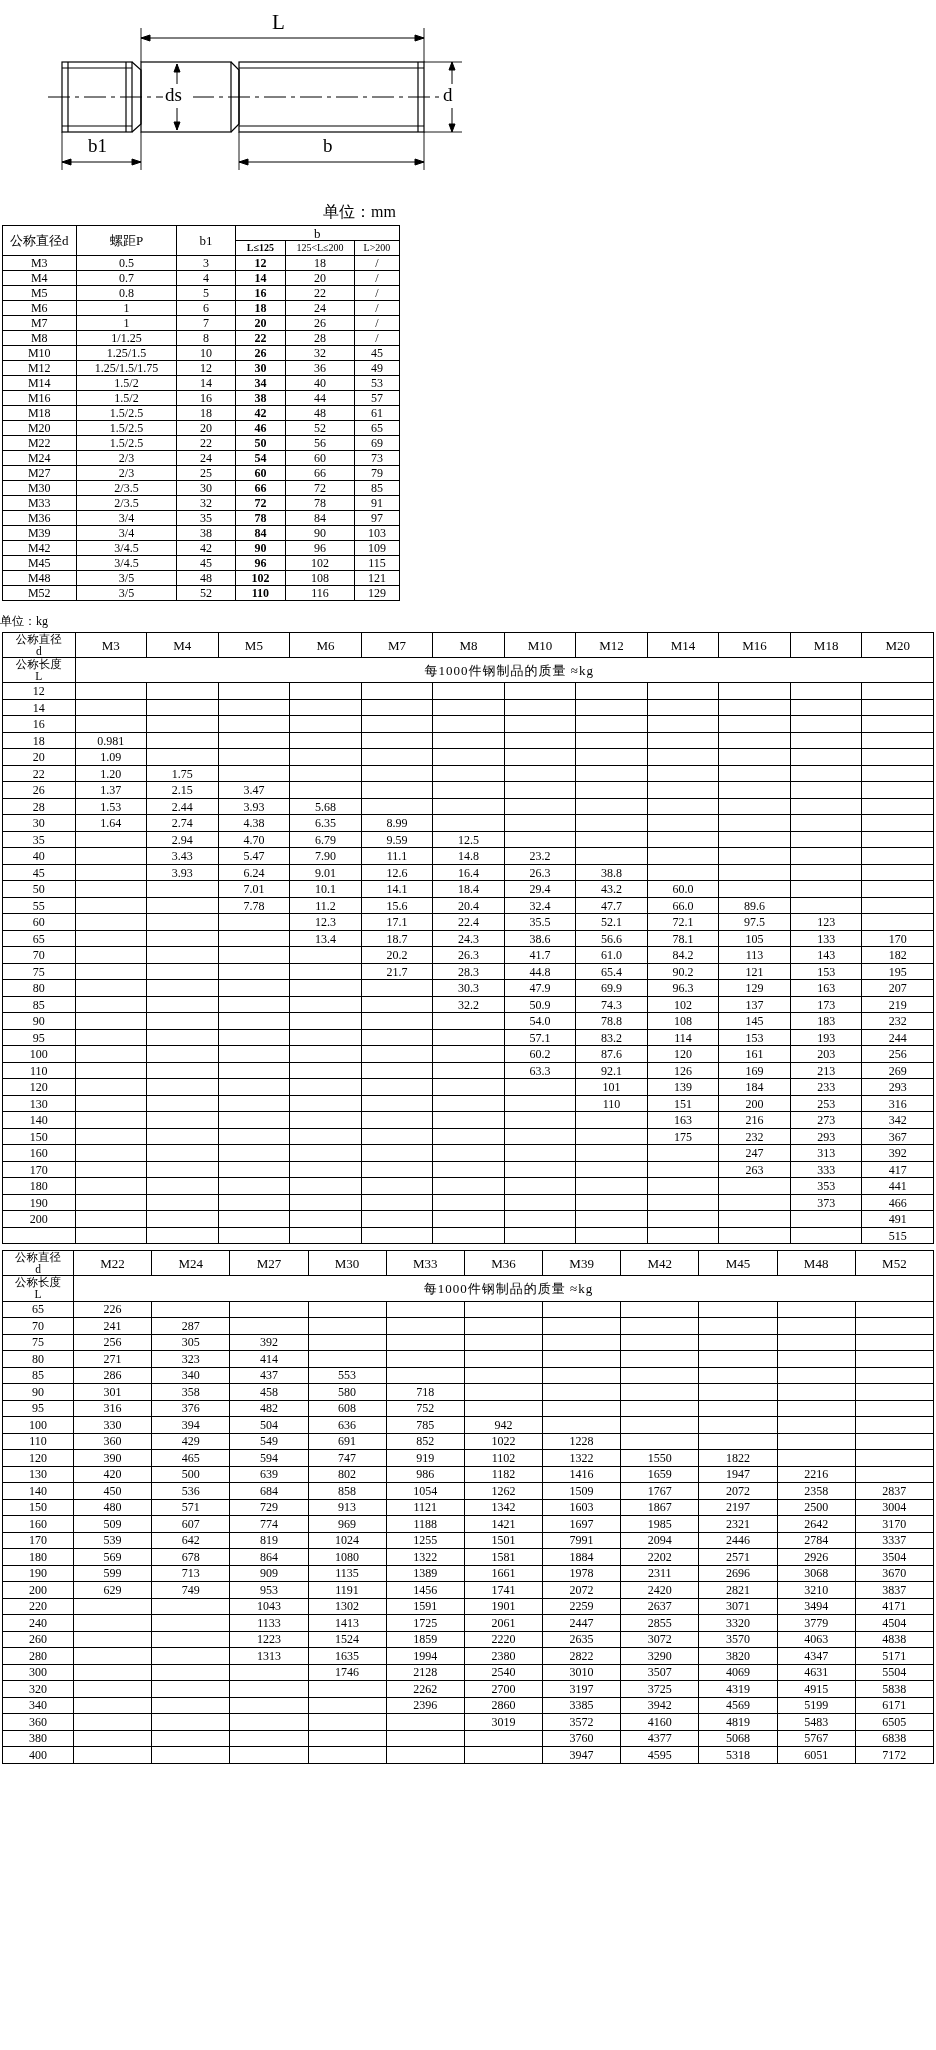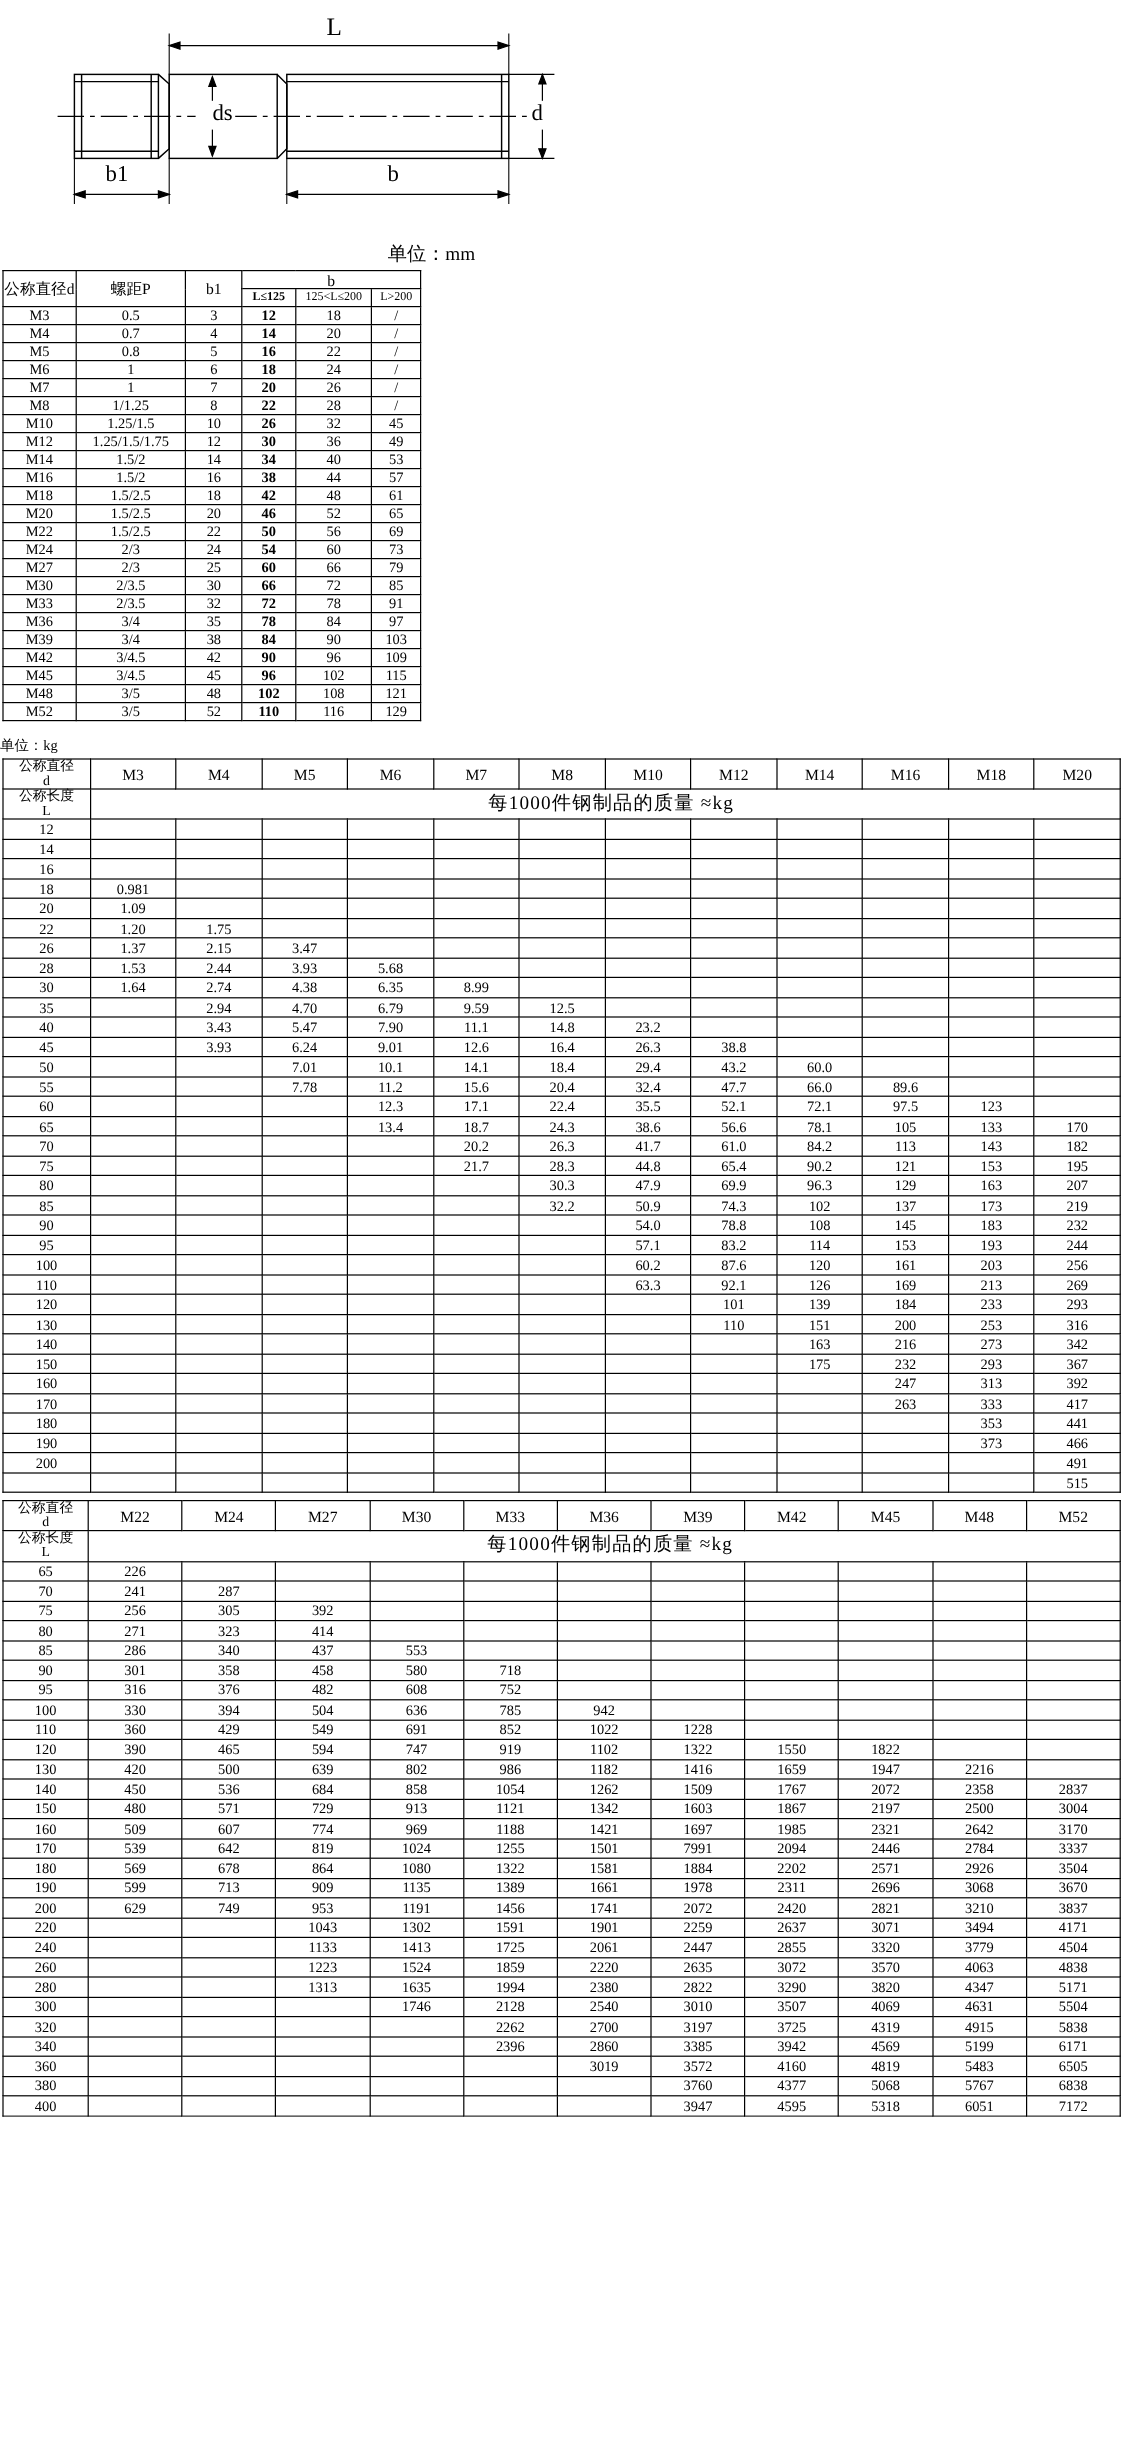--- a/index.html
+++ b/index.html
@@ -13,38 +13,38 @@
   
   .unit-line{font-size:16px;text-align:right;padding:2px 540px 2px 0;font-family:"Liberation Serif",serif;}
   .unit-line2{font-size:12px;padding:2px 8px 2px 0;}
 
   
   table{border-collapse:collapse;font-family:"Liberation Serif",serif;}
   table td,table th{border:1px solid #000;text-align:center;vertical-align:middle;
       font-weight:normal;font-size:12px;line-height:1;padding:0;}
 
   
-  .t1{width:349px;margin:0 0 0 2px;}
+  .t1{width:398px;margin:0 0 0 2px;}
   .t1 td,.t1 th{height:14px;}
   .t1 .c0{width:78px;}
   .t1 .c1{width:104px;}
   .t1 .c2{width:62px;}
   .t1 .c3{width:52px;font-weight:bold;}
   .t1 .c4{width:70px;}
   .t1 .c5{width:46px;}
   .t1 .hd{font-size:13px;}
   .t1 .sub{font-size:10px;}
 
   
   .t2{width:932px;margin:0 0 0 2px;}
   .t2 td,.t2 th{height:15.5px;font-size:12px;}
   .t2 .lead{width:70px;}
   .t2 .dcol{width:69px;}
   .t2 .hdl{font-size:11.5px;line-height:1.05;}
-  .t2 .mass{font-size:16px;letter-spacing:1px;padding-left:10px;}
+  .t2 .mass{font-size:13px;letter-spacing:1px;padding-left:10px;}
   .t2 .mhdr{font-size:13px;}
 
   .spacer{height:6px;}
   .spacer-lg{height:10px;}
 </style>
 </head>
 <body>
 
 <div class="page">
 
@@ -113,21 +113,21 @@
         <line x1="452" y1="62" x2="452" y2="132"></line>
         <polygon points="452,62 449,70 455,70"></polygon>
         <polygon points="452,132 449,124 455,124"></polygon>
       </g>
 
       <rect x="163" y="86" width="30" height="22" fill="#fff" stroke="none"></rect>
       <rect x="440" y="86" width="26" height="22" fill="#fff" stroke="none"></rect>
     </svg>
 
     <div style="position:absolute;left:272px;top:10px;font-size:21px;font-family:'Liberation Serif',serif;">L</div>
-    <div style="position:absolute;left:163px;top:84px;font-size:19px;font-family:'Liberation Serif',serif;background:#fff;padding:0 2px;margin-left:12px;">ds</div>
+    <div style="position:absolute;left:163px;top:84px;font-size:19px;font-family:'Liberation Serif',serif;background:#fff;padding:0 2px;">ds</div>
     <div style="position:absolute;left:441px;top:84px;font-size:19px;font-family:'Liberation Serif',serif;background:#fff;padding:0 2px;">d</div>
     <div style="position:absolute;left:88px;top:135px;font-size:19px;font-family:'Liberation Serif',serif;">b1</div>
     <div style="position:absolute;left:323px;top:135px;font-size:19px;font-family:'Liberation Serif',serif;">b</div>
   </div>
 
   <div class="unit-line">单位：mm</div>
 
   <table class="t1">
     <thead>
       <tr>

